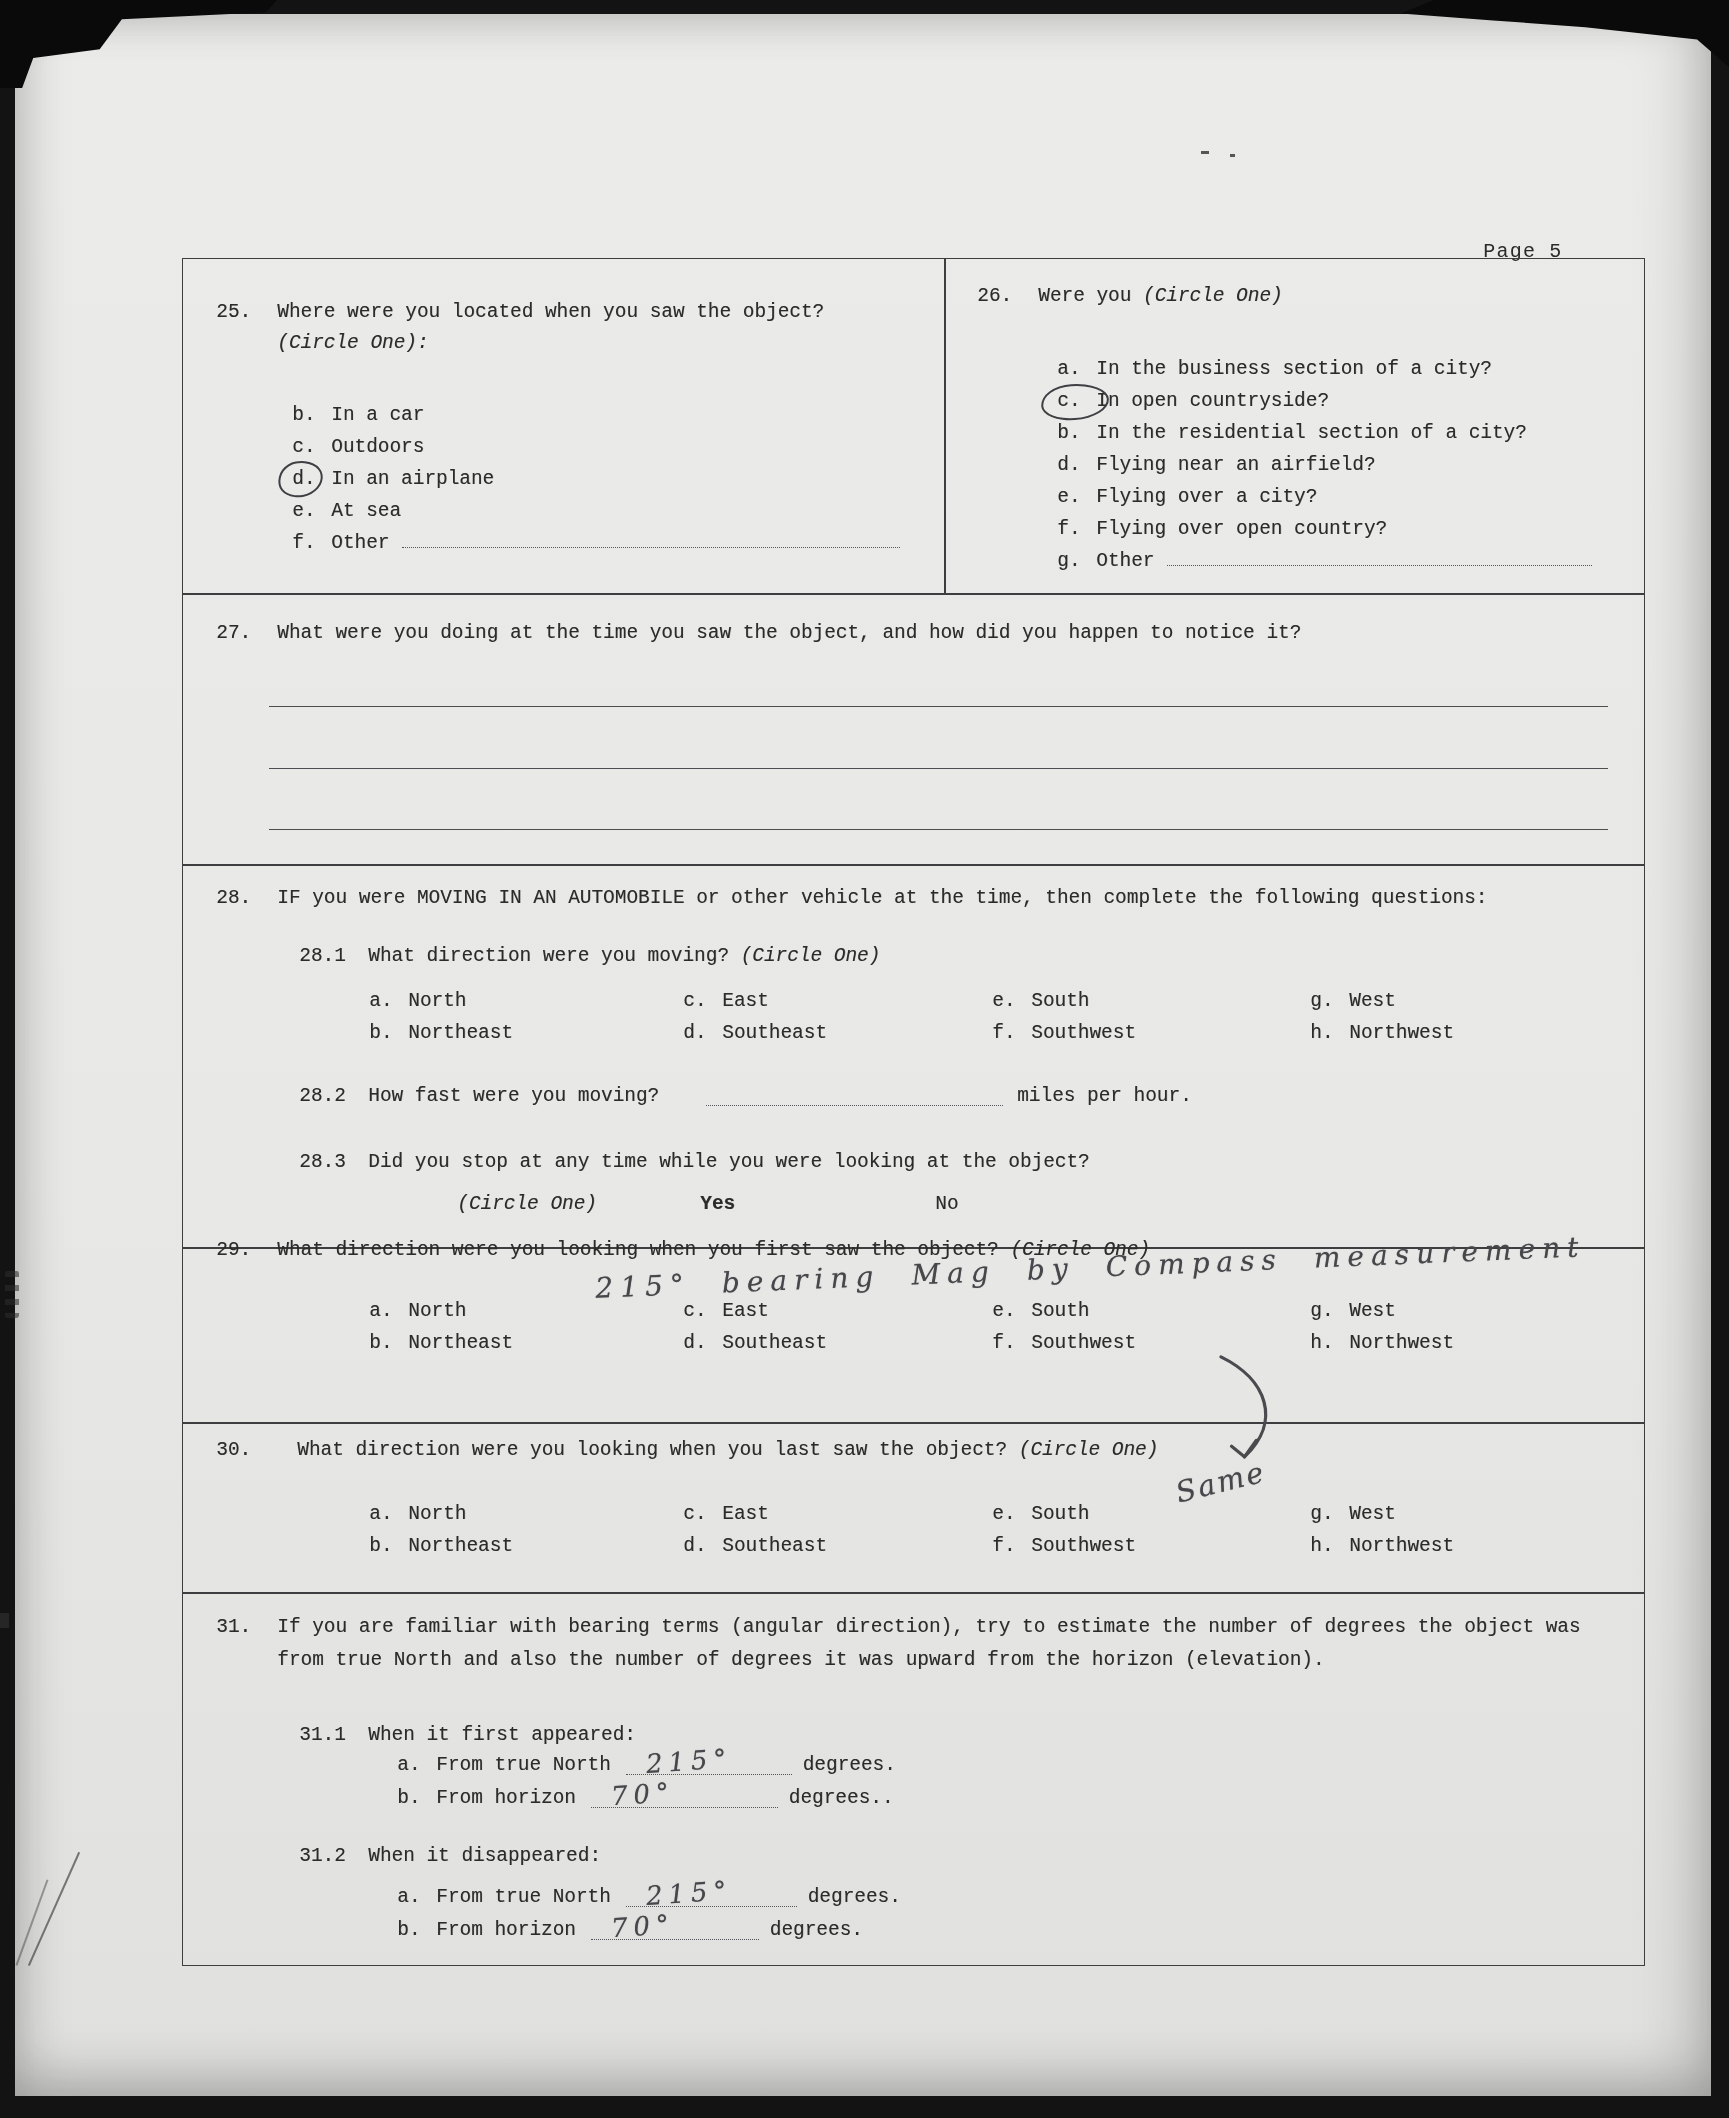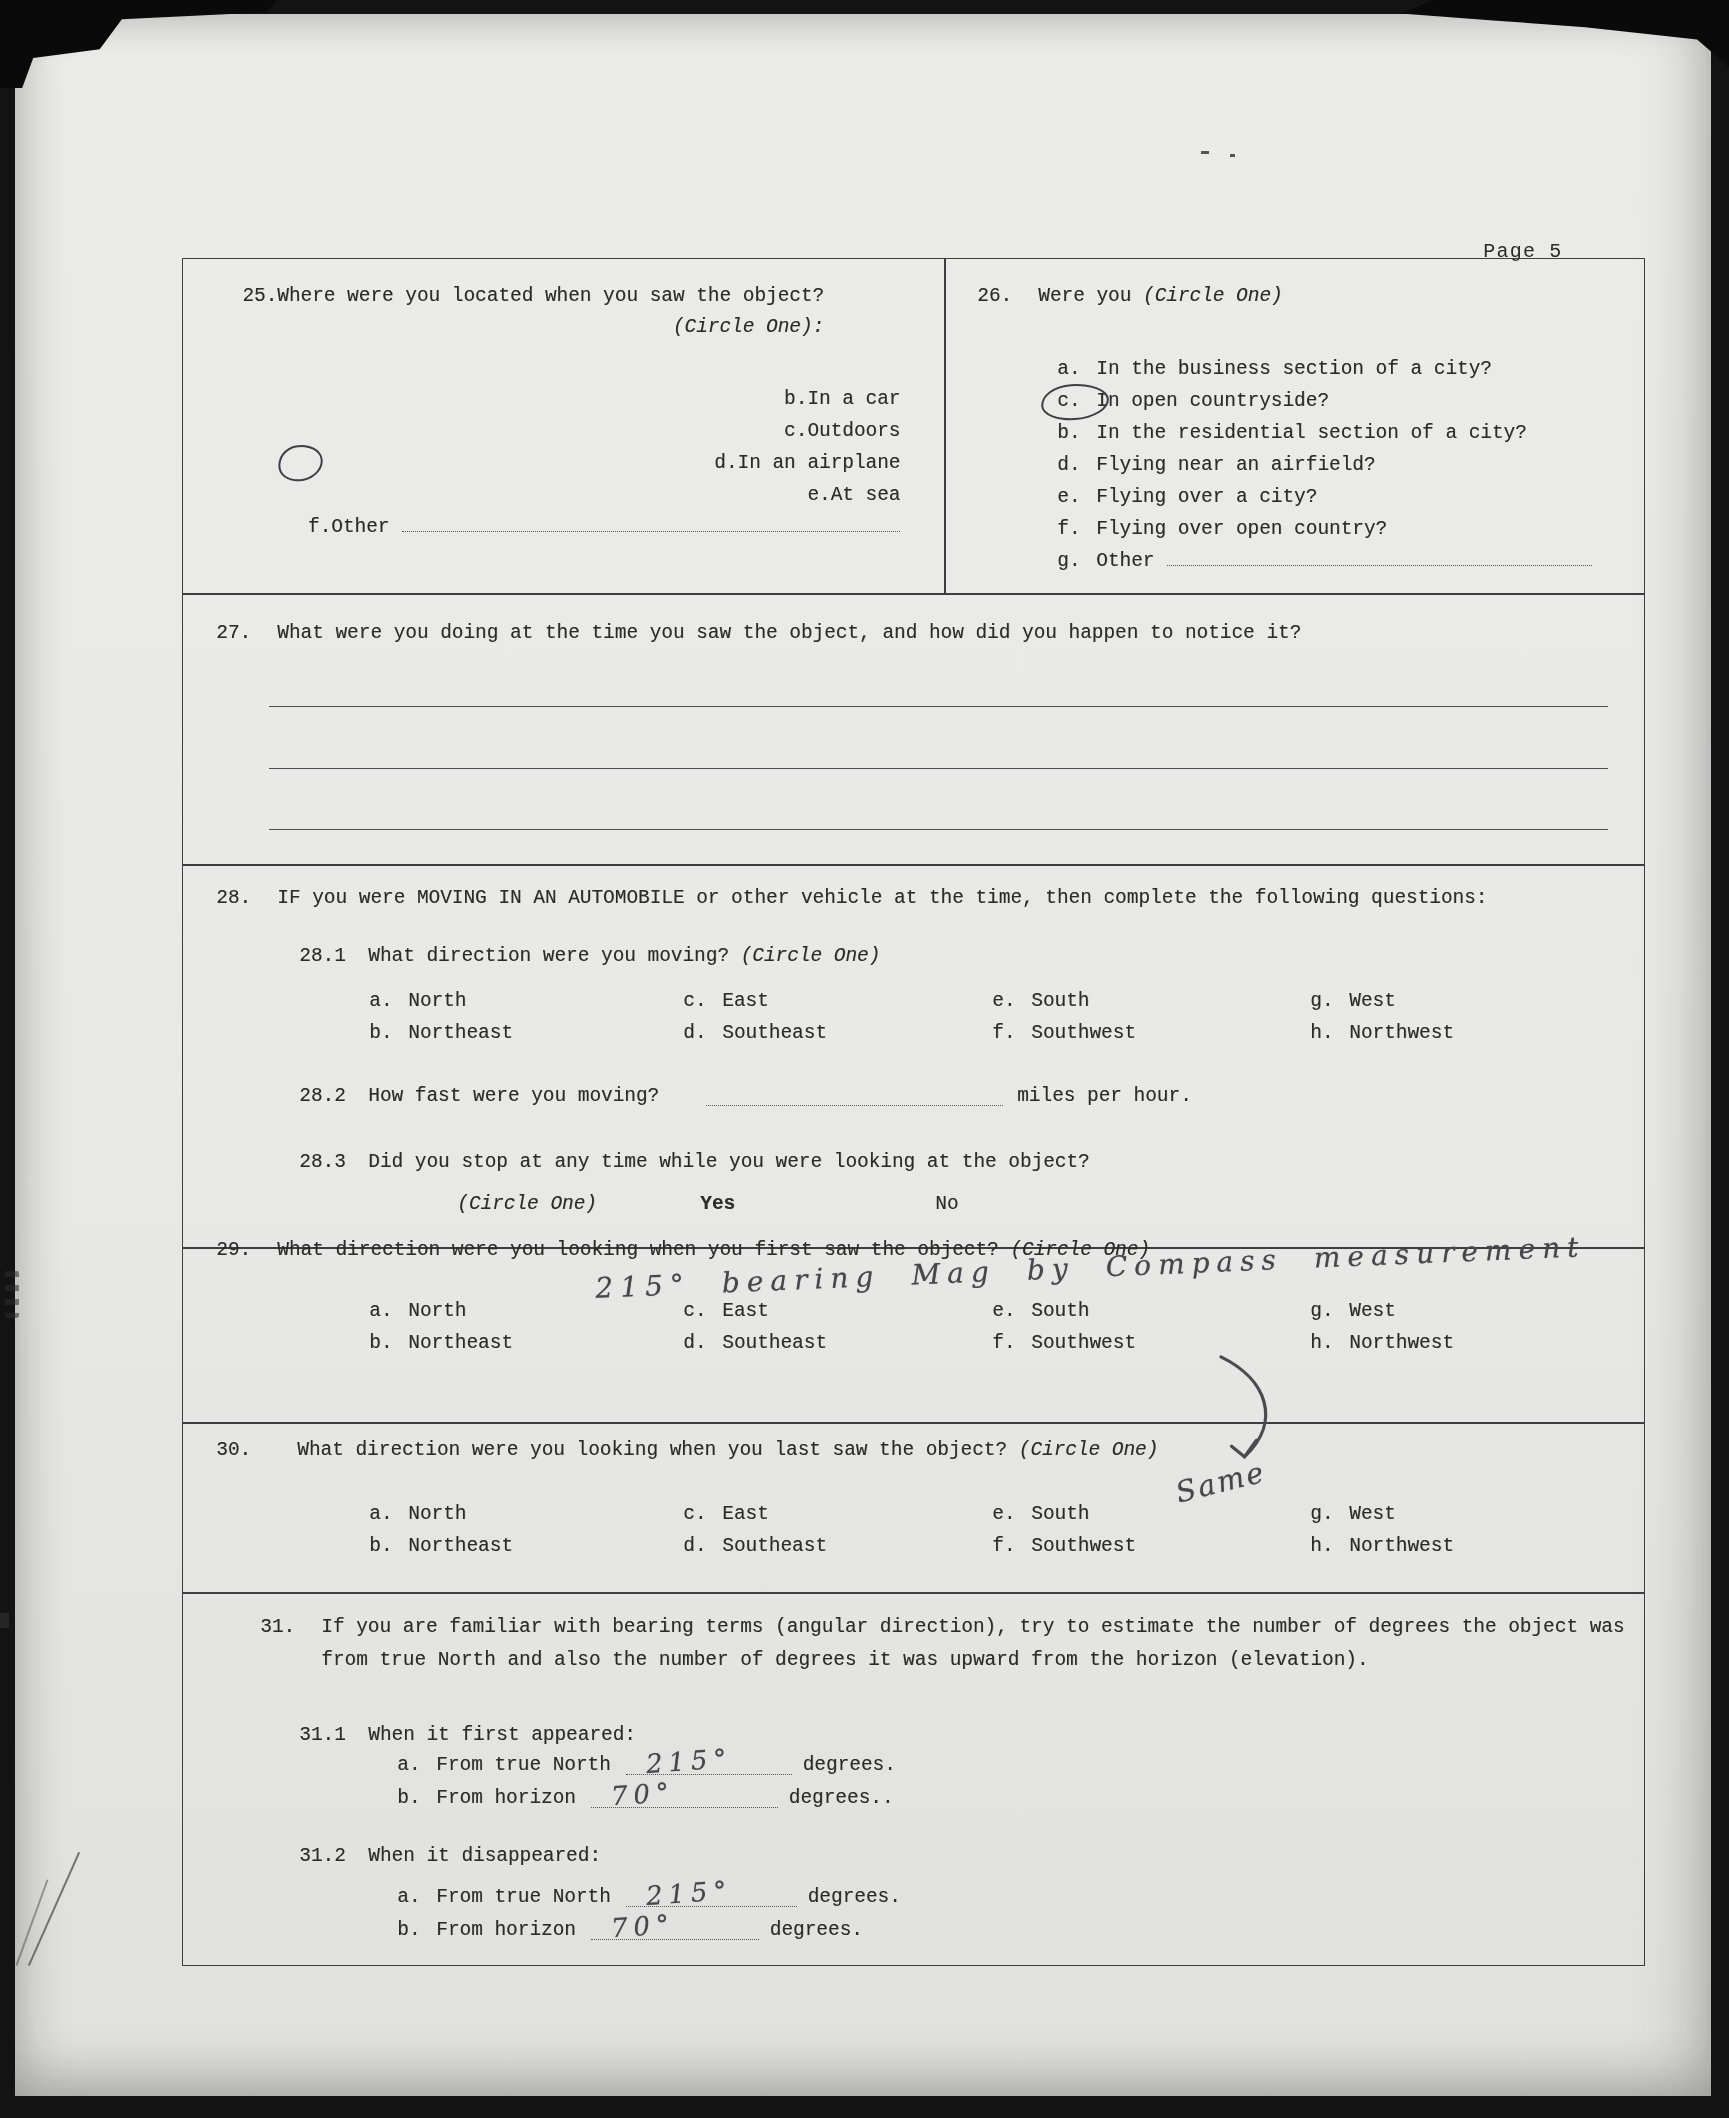--- a/index.html
+++ b/index.html
@@ -32,21 +32,21 @@
 
   .page-label{position:absolute;left:1468px;top:198px;font-size:20px;letter-spacing:1.2px;margin-top:28px;}
 
   .form{position:absolute;left:167px;top:244px;width:1461px;height:1706px;
     border:1.8px solid #3e3e40;}
   .hdiv{position:absolute;left:0;width:100%;height:1.8px;background:#3e3e40;}
   .vdiv{position:absolute;top:0;left:761px;width:1.8px;height:334px;background:#3e3e40;}
 
   .form *{text-shadow:0.4px 0.4px 0.6px rgba(35,35,35,0.35);}
   .qblock{position:absolute;font-size:19.4px;}
-  #q25{left:0;top:0;width:761px;height:334px;text-align:right;}
+  #q25{left:0;top:16px;width:761px;height:334px;}
   #q26{left:762px;top:0;width:699px;height:334px;}
   #q27{left:0;top:335px;width:1461px;height:269px;}
   #q28{left:0;top:607px;width:1461px;height:381px;}
   #q29{left:0;top:958px;width:1461px;height:174px;}
   #q30{left:0;top:1165px;width:1461px;height:168px;}
   #q31{left:0;top:1335px;width:1461px;height:371px;}
 
   .qhead{position:absolute;display:flex;line-height:31px;white-space:nowrap;}
   .qnum{display:inline-block;width:61px;flex:none;}
   .subnum{display:inline-block;width:69px;flex:none;}
@@ -228,21 +228,21 @@
         </div>
       </div>
     </div>
 
     <svg class="bracket" viewBox="0 0 180 250">
       <path d="M44 10 C122 48 148 120 84 180" fill="none" stroke="#4a4a4f" stroke-width="5.5" stroke-linecap="round"></path>
       <path d="M84 180 L104 152 M84 180 L62 162" fill="none" stroke="#4a4a4f" stroke-width="5.5" stroke-linecap="round"></path>
     </svg>
 
     <div class="qblock" id="q31">
-      <div class="qhead" style="top:17px;left:33px;line-height:33px;margin-left:44px;">
+      <div class="qhead" style="top:17px;left:33px;line-height:33px;">
         <span class="qnum">31.</span>
         <span>
           <div>If you are familiar with bearing terms (angular direction), try to estimate the number of degrees the object was</div>
           <div>from true North and also the number of degrees it was upward from the horizon (elevation).</div>
         </span>
       </div>
       <div class="qhead" style="top:126px;left:116px;justify-content:space-between;">
         <span class="subnum">31.1</span>
         <span>When it first appeared:</span>
       </div>

